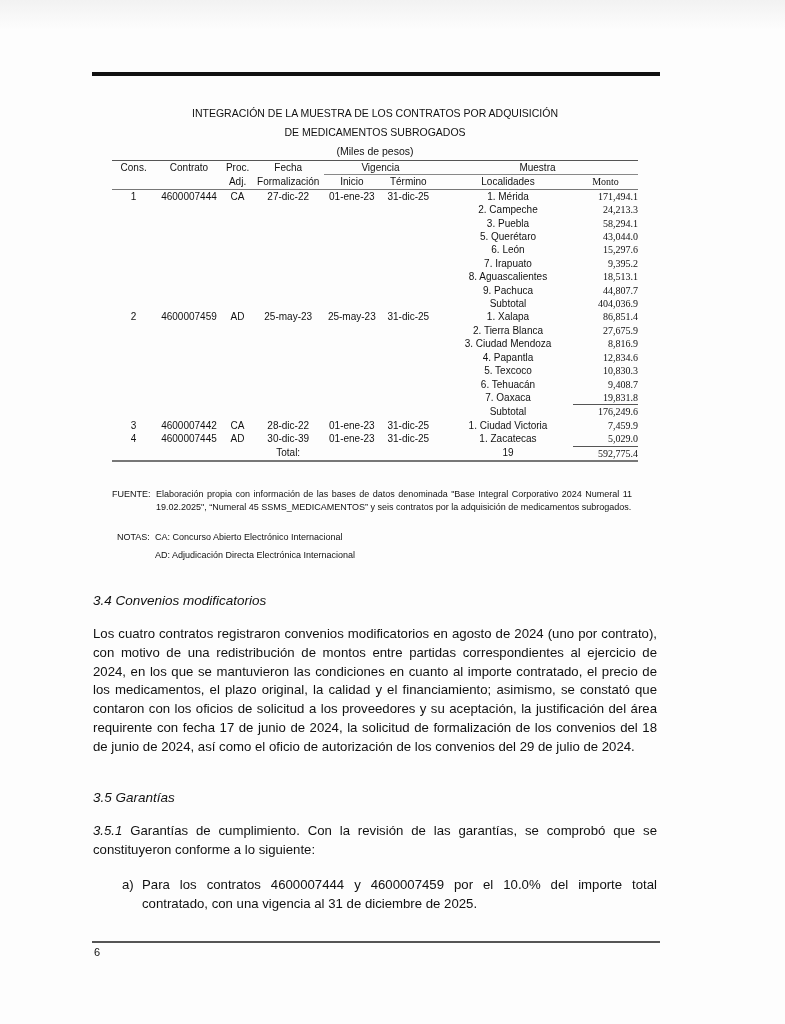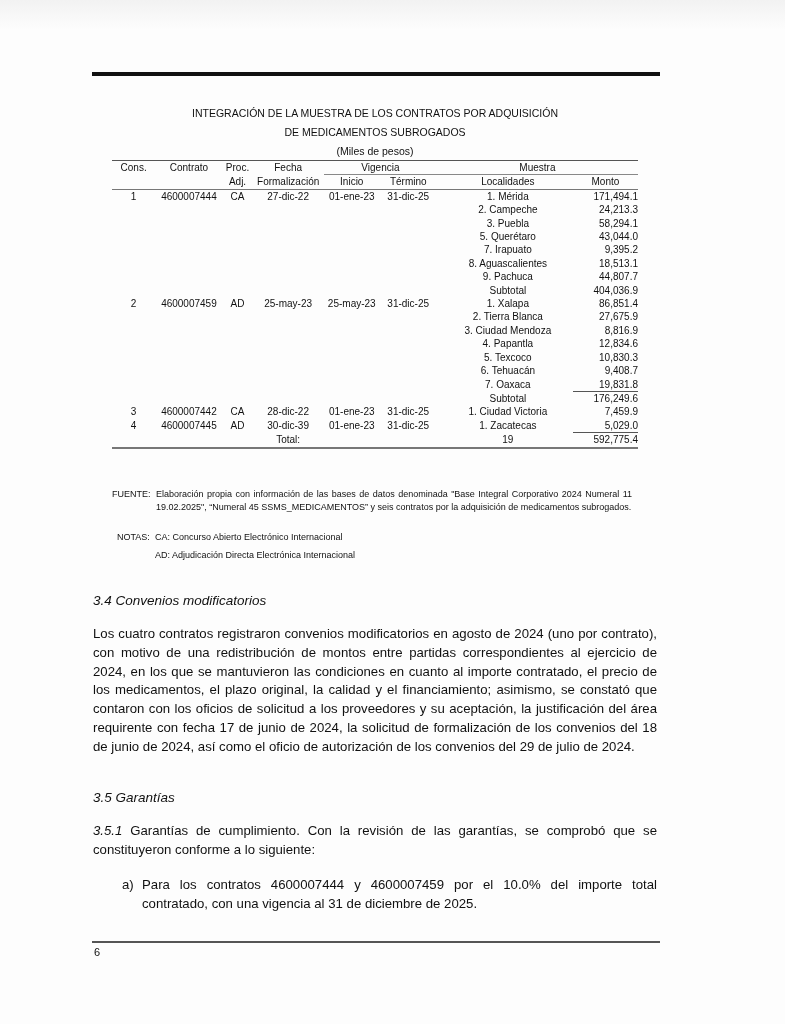--- a/index.html
+++ b/index.html
@@ -34,21 +34,21 @@
     padding: 0; height: 13.4px; line-height: 13.4px; font-weight: normal; white-space: nowrap;
   }
   .top-rule { border-top: 1.5px solid #555; }
   .c-cons { width: 44px; text-align: center; }
   .c-contrato { width: 68px; text-align: center; }
   .c-proc { width: 30px; text-align: center; }
   .c-fecha { width: 72px; text-align: center; }
   .c-inicio { width: 56px; text-align: center; }
   .c-termino { width: 58px; text-align: center; }
   .c-loc { width: 132px; text-align: center; padding-left: 6px !important; }
-  .c-monto { width: 66px; text-align: right; }
+  .c-monto { width: 66px; text-align: right; font-family: Liberation Serif, serif; }
   .under-sub { border-bottom: 1px solid #555; }
   .vig-line { border-bottom: 1px solid #888; }
   .head-bottom { border-bottom: 1.5px solid #777; }
   .total-row td { border-bottom: 2px solid #777; }
   .c-count { text-align: center; }
 
   .notes { position: absolute; left: 112px; width: 520px; font-size: 9px; color: #111; line-height: 12.5px; }
   .fuente { top: 488px; }
   .fuente .lbl { position: absolute; left: 0; top: 0; }
   .fuente .txt { position: absolute; left: 44px; top: 0; width: 476px; text-align: justify; }
@@ -152,20 +152,30 @@
           <td class="c-loc">5. Querétaro</td>
           <td class="c-monto">43,044.0</td>
         </tr>
         <tr>
           <td class="c-cons"></td>
           <td class="c-contrato"></td>
           <td class="c-proc"></td>
           <td class="c-fecha"></td>
           <td class="c-inicio"></td>
           <td class="c-termino"></td>
+          <td class="c-loc">6. León</td>
+          <td class="c-monto">15,297.6</td>
+        </tr>
+        <tr>
+          <td class="c-cons"></td>
+          <td class="c-contrato"></td>
+          <td class="c-proc"></td>
+          <td class="c-fecha"></td>
+          <td class="c-inicio"></td>
+          <td class="c-termino"></td>
           <td class="c-loc">7. Irapuato</td>
           <td class="c-monto">9,395.2</td>
         </tr>
         <tr>
           <td class="c-cons"></td>
           <td class="c-contrato"></td>
           <td class="c-proc"></td>
           <td class="c-fecha"></td>
           <td class="c-inicio"></td>
           <td class="c-termino"></td>

